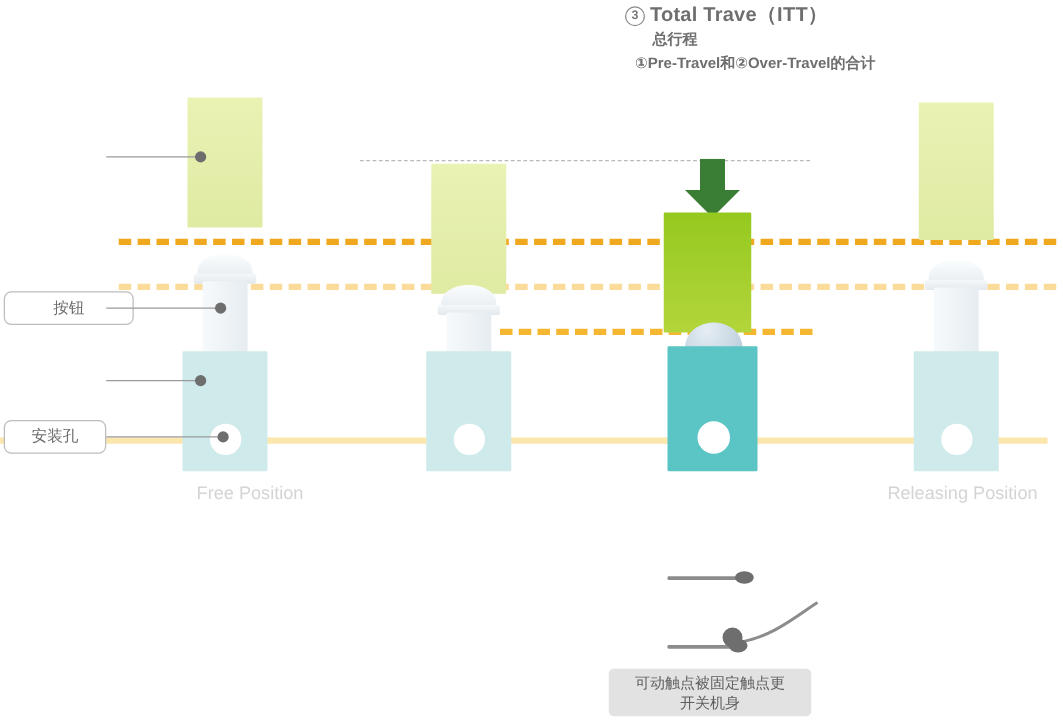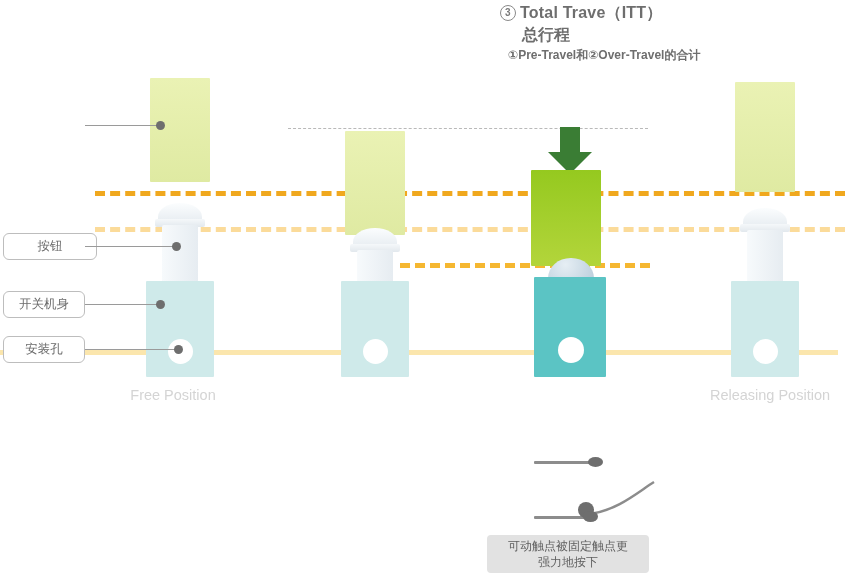--- a/index.html
+++ b/index.html
@@ -42,21 +42,21 @@
     line-height: 13px;
     border: 1px solid #8a8a8a;
     border-radius: 50%;
     text-align: center;
     font-size: 10px;
     vertical-align: 2px;
     margin-right: 4px;
     color: #7a7a7a;
   }
   .header-line2 {
-    font-size: 16px;
+    font-size: 12px;
     margin-left: 22px;
     margin-top: 1px;
     white-space: nowrap;
   }
   .header-line3 {
     font-size: 12px;
     margin-left: 8px;
     margin-top: 3px;
     white-space: nowrap;
   }
@@ -243,21 +243,21 @@
          background:linear-gradient(180deg,#fbfdfe,#e4eaef);"></div>
     <div class="plunger-collar" style="left:55px; top:219px; width:50px; height:8px;
          background:linear-gradient(180deg,#f5f8fa,#e2e8ed);"></div>
     <div class="plunger-stem" style="left:62px; top:225px; width:36px; height:58px;
          background:linear-gradient(90deg,#f7fafc,#e6ecf1);"></div>
 
     <div class="body" style="left:46px; top:281px; width:68px; height:96px;
          background:#cfeaea;"></div>
     <div class="hole" style="left:68px; top:339px; width:25px; height:25px;"></div>
   </div>
-  <div class="pos-label dim" style="left:63px;text-align:center;">Free Position</div>
+  <div class="pos-label dim" style="left:90px;text-align:center;">Free Position</div>
 
   <div class="col" style="left:295px;">
     <div class="block" style="left:50px; top:131px; width:60px; height:104px;
          background:linear-gradient(180deg,#eaf2b4,#dfeaa2);"></div>
 
     <div class="plunger-cap" style="left:58px; top:228px; width:44px; height:22px;
          background:linear-gradient(180deg,#fbfdfe,#e4eaef);"></div>
     <div class="plunger-collar" style="left:55px; top:244px; width:50px; height:8px;
          background:linear-gradient(180deg,#f5f8fa,#e2e8ed);"></div>
     <div class="plunger-stem" style="left:62px; top:250px; width:36px; height:33px;
@@ -298,29 +298,26 @@
 
     <div class="body" style="left:46px; top:281px; width:68px; height:96px;
          background:#cfeaea;"></div>
     <div class="hole" style="left:68px; top:339px; width:25px; height:25px;"></div>
   </div>
   <div class="pos-label dim" style="left:660px;">Releasing Position</div>
 
   <div class="leader" style="left:85px; top:125px; width:72px;"></div>
   <div class="leaderdot" style="left:156px; top:121px;"></div>
 
-  <div class="callout" style="left:3px; top:233px; width:94px; height:27px;">
+  <div class="callout" style="left:3px; top:233px; width:104px; height:27px;">
     <span>按钮</span>
   </div>
   <div class="leader" style="left:85px; top:246px; width:88px;"></div>
   <div class="leaderdot" style="left:172px; top:242px;"></div>
 
-  <div class="callout" style="left:3px; top:291px; width:82px; height:27px;">
-    <span>开关机身</span>
-  </div>
   <div class="leader" style="left:85px; top:304px; width:72px;"></div>
   <div class="leaderdot" style="left:156px; top:300px;"></div>
 
   <div class="callout" style="left:3px; top:336px; width:82px; height:27px;">
     <span>安装孔</span>
   </div>
   <div class="leader" style="left:85px; top:349px; width:90px;"></div>
   <div class="leaderdot" style="left:174px; top:345px;"></div>
 
 
@@ -329,16 +326,16 @@
 
   <svg style="position:absolute; left:560px; top:480px;" width="100" height="45" viewBox="0 0 100 45">
     <path d="M94 2 C 78 12, 58 30, 30 34" stroke="#8c8c8c" stroke-width="2.4" fill="none"></path>
   </svg>
   <div class="contact-bar" style="left:534px; top:516px; width:62px;"></div>
   <div class="contact-dot" style="left:578px; top:502px; width:16px; height:16px;"></div>
   <div class="contact-dot" style="left:583px; top:511px; width:15px; height:11px;"></div>
 
   <div class="bottom-note">
     <span style="white-space:pre-line">可动触点被固定触点更
-强力地按下</span>
+开关机身</span>
   </div>
 
 </div>
 
 </body></html>

